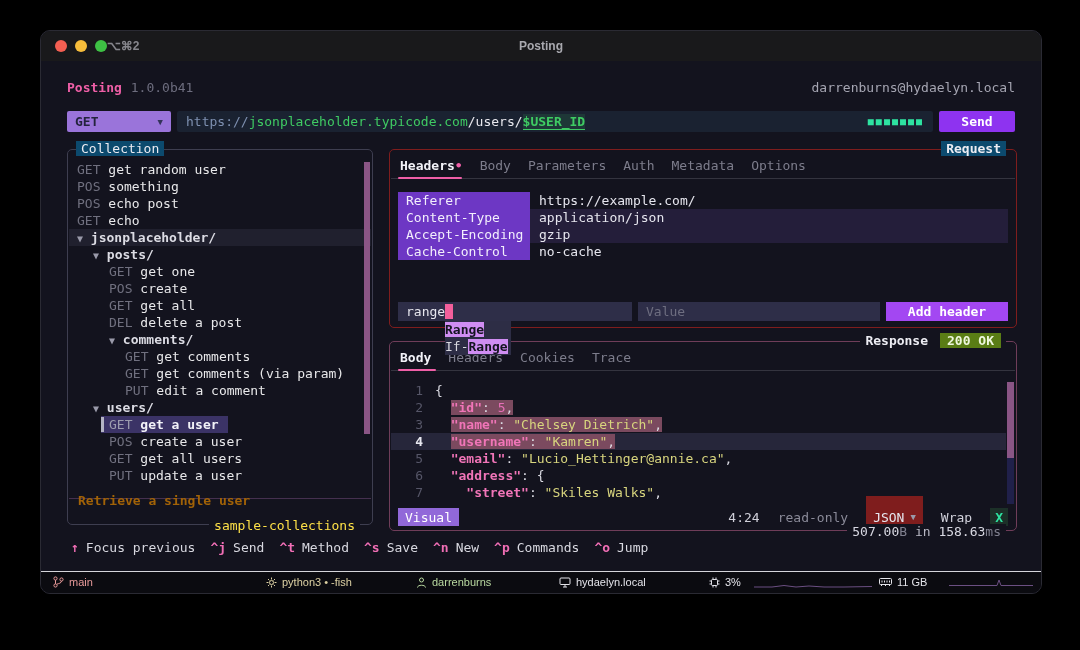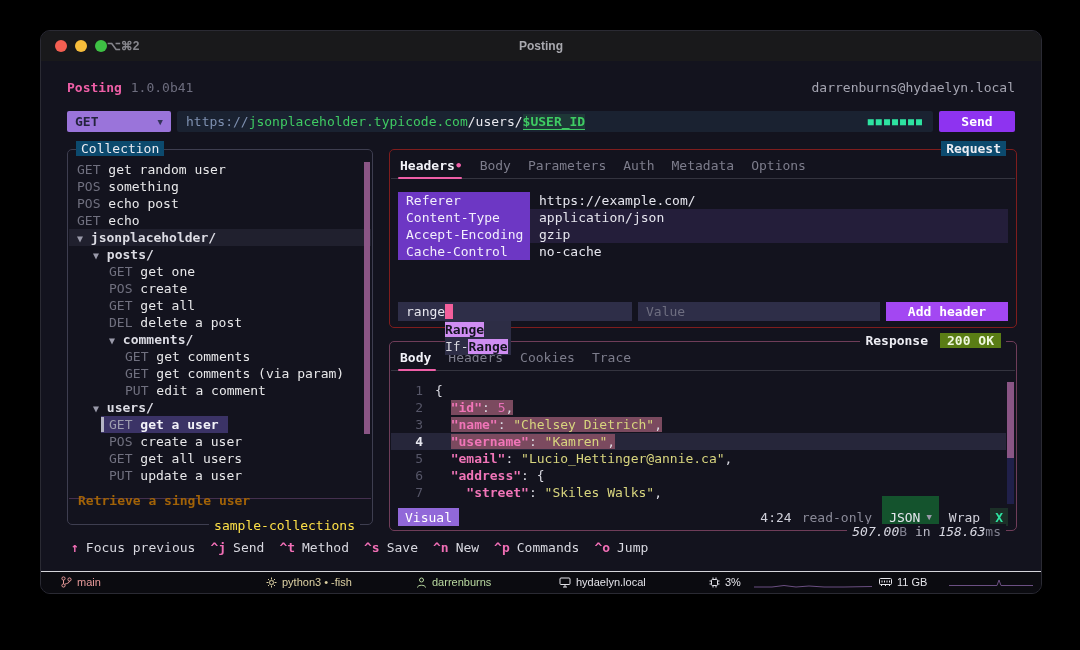--- a/index.html
+++ b/index.html
@@ -92,29 +92,29 @@
   .cursor-line .gutter{color:#e8e8f0;font-weight:bold;}
   .tok-key{color:#f175b8;font-weight:bold;}
   .tok-punc{color:#dcdce4;}
   .tok-str{color:#d8d57e;}
   .tok-num{color:#e670b8;}
   .sel-span{background:#7b4a5f;}
   .resp-scroll{position:absolute;right:2px;top:40px;width:7px;height:122px;background:#20204a;}
   .resp-thumb{position:absolute;top:0;left:0;right:0;height:76px;background:#8a5585;}
   .resp-footer{position:absolute;left:8px;right:8px;bottom:4px;height:18px;display:flex;align-items:center;gap:10px;}
   .visual-badge{background:#9168d9;color:#fff;padding:0 7px;height:18px;display:flex;align-items:center;}
-  .rf-right{margin-left:auto;display:flex;align-items:center;gap:10px;}
+  .rf-right{margin-left:auto;display:flex;align-items:center;gap:18px;}
   .rf-cursorpos{color:#d0d0da;}
   .rf-readonly{color:#8a8a98;}
-  .format-select{background:#14532d;color:#e6e6ee;padding:12px 7px;height:18px;display:flex;align-items:center;gap:6px;cursor:pointer;justify-content:space-between;}
+  .format-select{background:#7f1d1d;color:#e6e6ee;padding:12px 7px;height:18px;display:flex;align-items:center;gap:6px;cursor:pointer;justify-content:space-between;}
   .format-select .fmt-arrow{color:#9a9aaa;font-size:9px;}
   .wrap-label{color:#d0d0da;}
   .wrap-toggle{background:#1c3028;color:#2ee3a1;font-weight:bold;padding:0 5px;height:18px;display:flex;align-items:center;cursor:pointer;}
   .size-label{position:absolute;bottom:-9px;right:10px;background:#13131e;padding:0 5px;white-space:pre;}
-  .sz-num{color:#d8d8e2;font-style:italic;}
+  .sz-num{color:#d8d8e2;}
   .sz-unit{color:#80808f;}
   .sz-join{color:#b8b8c4;}
   
   .footer-keys{position:absolute;left:30px;top:479px;display:flex;gap:15px;white-space:pre;}
   .fk-item{display:flex;gap:7px;}
   .fk-key{color:#f06eb5;font-weight:bold;}
   .fk-label{color:#d8d8e0;}
   
   .statusbar{position:absolute;left:0;right:0;bottom:0;height:21px;background:#0b0b10;
              border-top:1px solid #d5d5da;font-family:"Liberation Sans",sans-serif;font-size:11px;}
@@ -243,21 +243,21 @@
 
       <div class="footer-keys" id="footer-keys"><span class="fk-item"><span class="fk-key">↑</span><span class="fk-label">Focus previous</span></span><span class="fk-item"><span class="fk-key">^j</span><span class="fk-label">Send</span></span><span class="fk-item"><span class="fk-key">^t</span><span class="fk-label">Method</span></span><span class="fk-item"><span class="fk-key">^s</span><span class="fk-label">Save</span></span><span class="fk-item"><span class="fk-key">^n</span><span class="fk-label">New</span></span><span class="fk-item"><span class="fk-key">^p</span><span class="fk-label">Commands</span></span><span class="fk-item"><span class="fk-key">^o</span><span class="fk-label">Jump</span></span></div>
 
       <div class="statusbar" id="statusbar">
         <svg class="spark" style="left:713px" width="118" height="15" viewBox="0 0 118 15">
           <polyline points="0,12 18,12 30,10.5 42,12 55,11 70,12 90,12 118,11.5" fill="none" stroke="#6b4f82" stroke-width="1"></polyline>
         </svg>
         <svg class="spark" style="left:908px" width="84" height="15" viewBox="0 0 84 15">
           <polyline points="0,10.5 48,10.5 50,5 52,10.5 84,10.5" fill="none" stroke="#6b4f82" stroke-width="1"></polyline>
         </svg>
-      <span class="sb-seg" style="left: 20px; color: rgb(232, 154, 154);">
+      <span class="sb-seg" style="left: 12px; color: rgb(232, 154, 154);">
             <span>
               <svg width="11" height="12" viewBox="0 0 11 12">
                 <circle cx="2.5" cy="2.5" r="1.6" fill="none" stroke="currentColor"></circle>
                 <circle cx="2.5" cy="9.5" r="1.6" fill="none" stroke="currentColor"></circle>
                 <circle cx="8.5" cy="3.5" r="1.6" fill="none" stroke="currentColor"></circle>
                 <path d="M2.5 4.1 v3.8 M8.5 5.1 c0 2 -3 2.5 -4.5 3" fill="none" stroke="currentColor"></path>
               </svg>
             </span>
             <span>main</span>
           </span>

